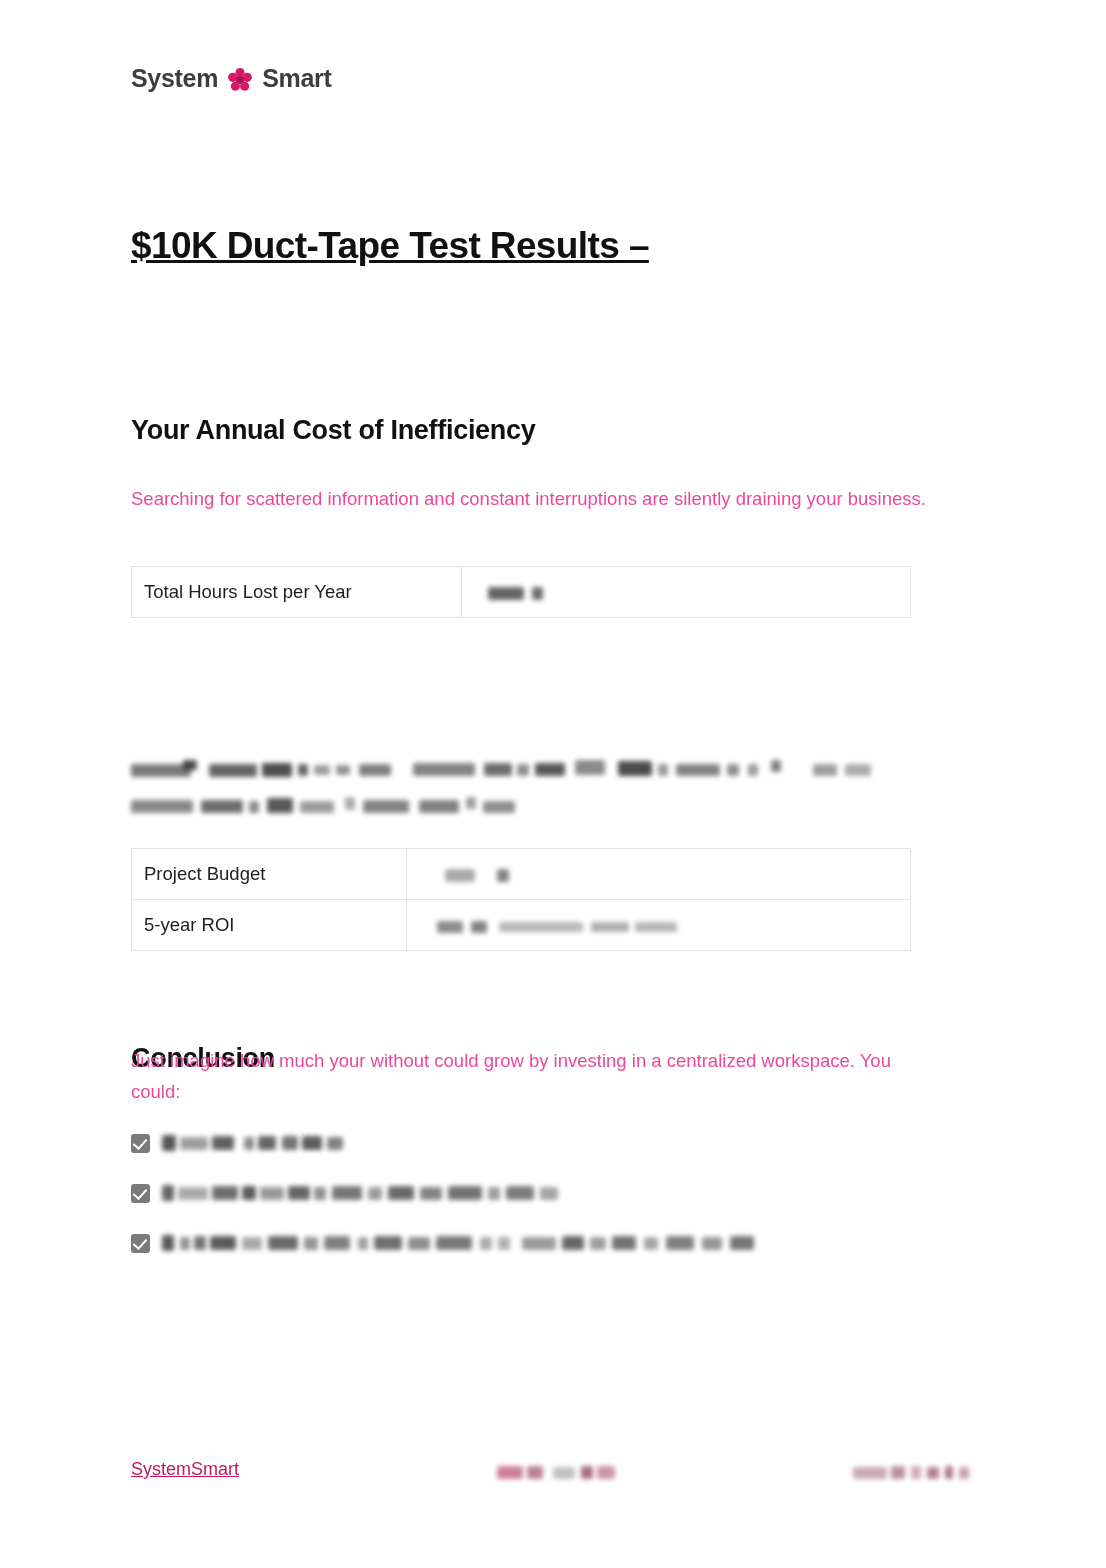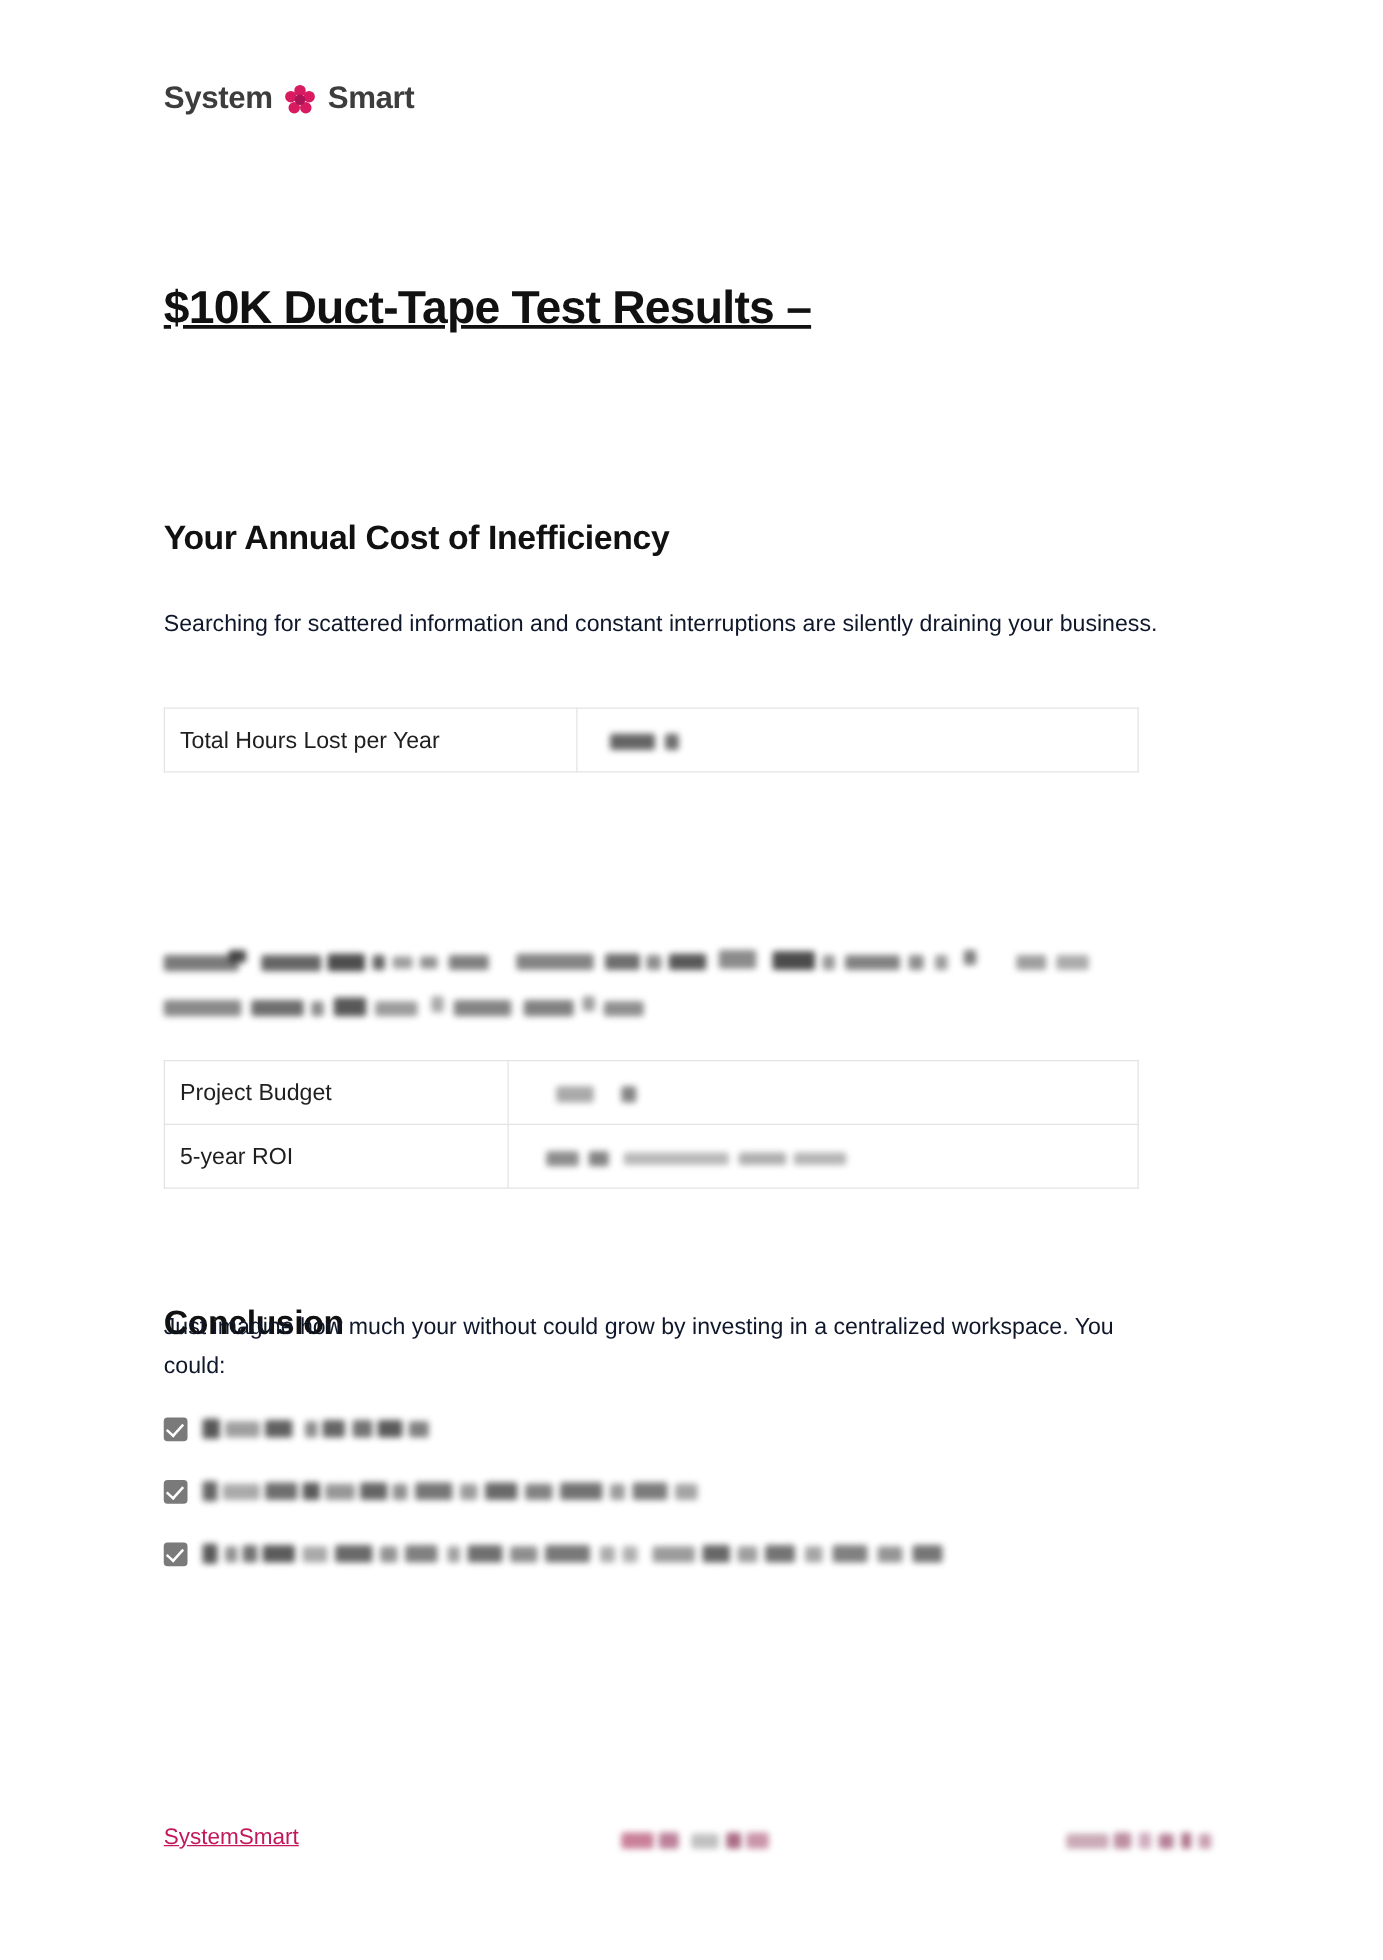--- a/index.html
+++ b/index.html
@@ -71,21 +71,21 @@
     font-size: 27px;
     font-weight: bold;
     letter-spacing: -0.3px;
     color: #111111;
   }
   .body-text {
     position: absolute;
     left: 131px;
     font-size: 18.5px;
     line-height: 31px;
-    color: #0f172a;
+    color: #ec4899;
     width: 810px;
   }
 
   
   .data-table {
     position: absolute;
     border-collapse: collapse;
     width: 780px;
     font-size: 18.5px;
   }

